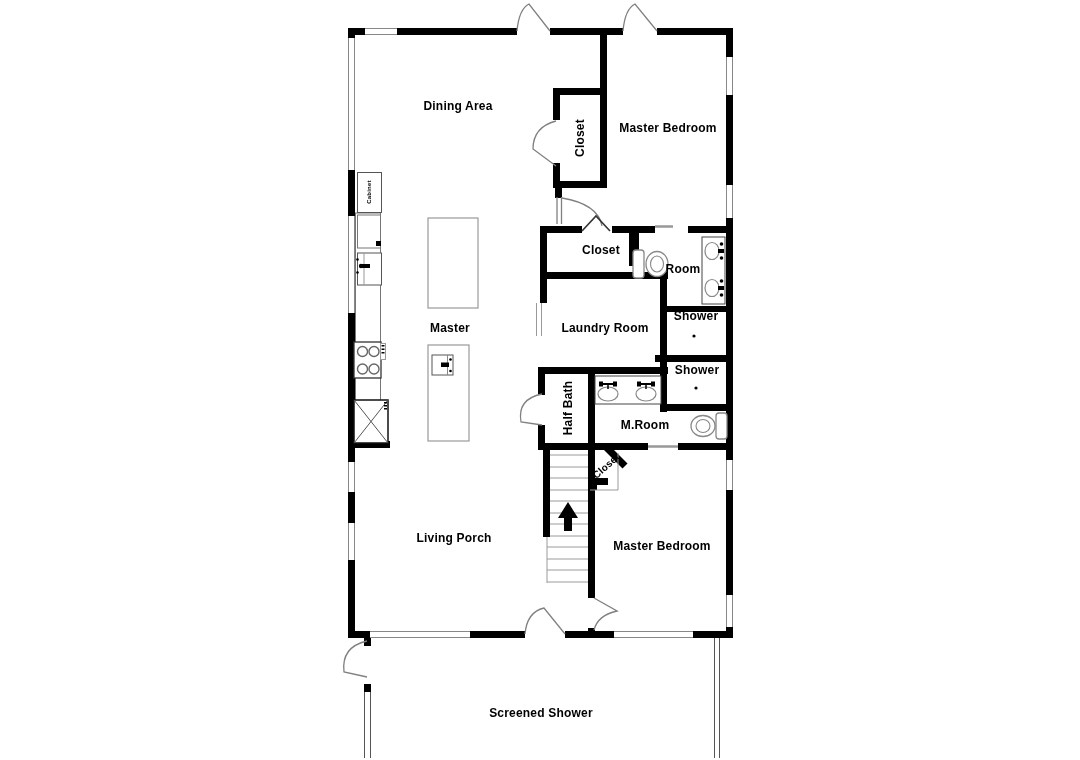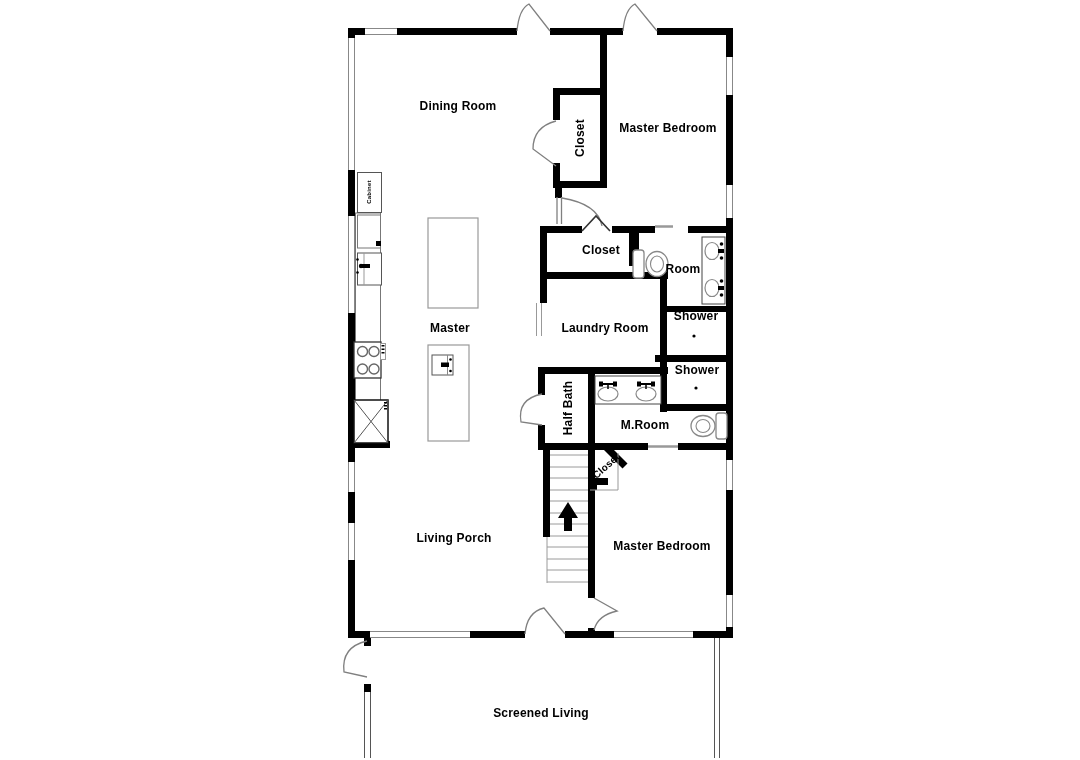--- a/index.html
+++ b/index.html
@@ -207,30 +207,30 @@
         </g>
       </g>
       <g>
         <rect x="716" y="413" width="11" height="26" rx="3" fill="#fff" stroke="#888" stroke-width="1.3"></rect>
         <ellipse cx="703" cy="426" rx="12" ry="10.5" fill="#fff" stroke="#888" stroke-width="1.3"></ellipse>
         <ellipse cx="703" cy="426" rx="7" ry="6.5" fill="none" stroke="#888" stroke-width="1.1"></ellipse>
       </g>
     </g>
   </svg>
 
-  <div class="lbl" style="left:458px;top:106px">Dining Room</div>
+  <div class="lbl" style="left:458px;top:106px">Dining Area</div>
   <div class="lbl" style="left:668px;top:128px">Master Bedroom</div>
   <div class="lbl v" style="left:580px;top:138px">Closet</div>
   <div class="lbl v tiny" style="left:369px;top:192px">Cabinet</div>
   <div class="lbl" style="left:450px;top:328px">Master</div>
   <div class="lbl" style="left:601px;top:250px">Closet</div>
   <div class="lbl" style="left:683px;top:269px">Room</div>
   <div class="lbl" style="left:605px;top:328px">Laundry Room</div>
   <div class="lbl" style="left:696px;top:316px">Shower</div>
   <div class="lbl" style="left:697px;top:370px">Shower</div>
   <div class="lbl v" style="left:568px;top:408px">Half Bath</div>
   <div class="lbl" style="left:645px;top:425px">M.Room</div>
   <div class="lbl diag" style="left:606px;top:466px">Closet</div>
   <div class="lbl" style="left:454px;top:538px">Living Porch</div>
   <div class="lbl" style="left:662px;top:546px">Master Bedroom</div>
-  <div class="lbl" style="left:541px;top:713px">Screened Living</div>
+  <div class="lbl" style="left:541px;top:713px">Screened Shower</div>
 
 </div>
 
 </body></html>

